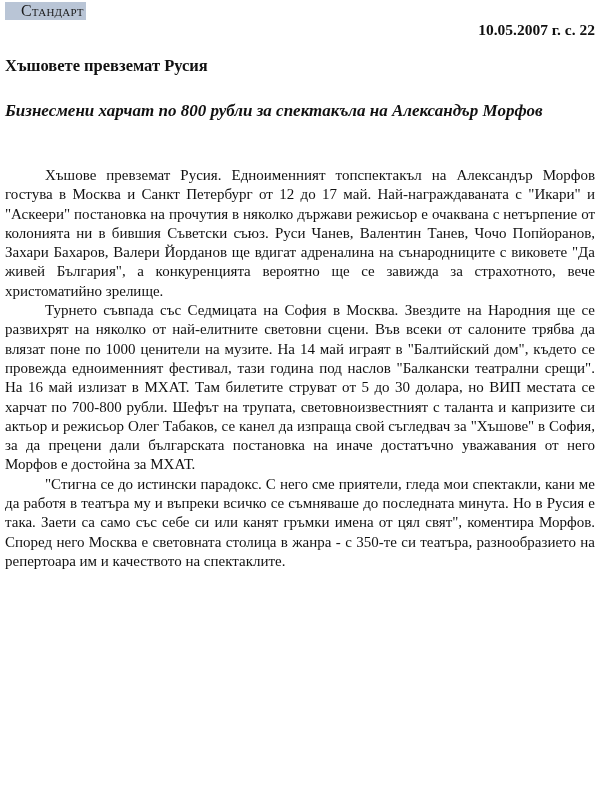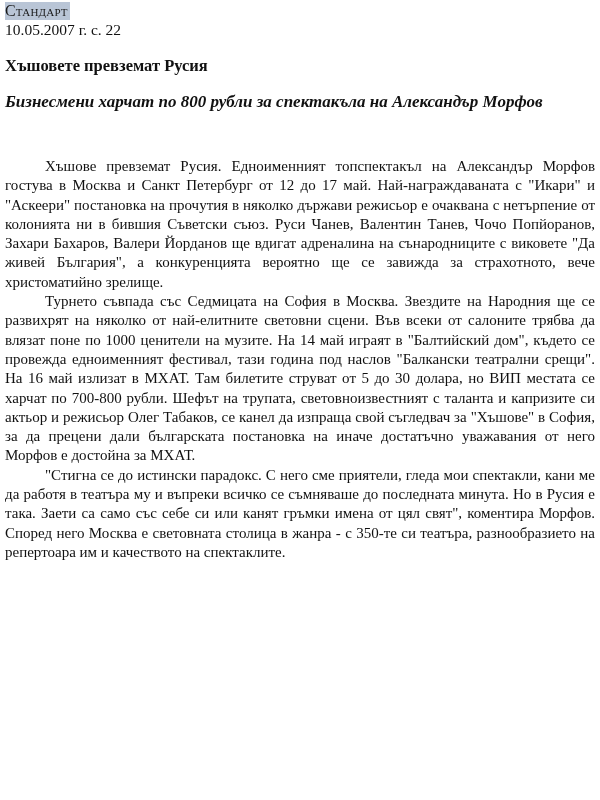--- a/index.html
+++ b/index.html
@@ -20,41 +20,42 @@
       left: 5px;
       top: 2px;
       width: 590px;
     }
     .source {
       display: inline-block;
       font-size: 16px;
       font-variant: small-caps;
       background: #b9c5d6;
       color: #1a1a1a;
-      padding: 0 2px 0 0;
+      padding: 0 2px 0 16px;
       line-height: 18px;
       letter-spacing: 0.2px;
     }
     .date {
       font-size: 15.5px;
-      font-weight: normal;
+      font-weight: bold;
       line-height: 20px;
       margin-top: 0px;
+      text-align: right;
     }
     .title {
       font-size: 16.5px;
       font-weight: bold;
       margin-top: 16px;
       line-height: 20px;
     }
     .subtitle {
       font-size: 17px;
       font-weight: bold;
       font-style: italic;
-      margin-top: 15px;
+      margin-top: 24px;
       line-height: 22px;
     }
     .body {
       margin-top: 44px;
     }
     .para {
       font-size: 15px;
       line-height: 19.3px;
       text-align: justify;
       text-indent: 40px;

